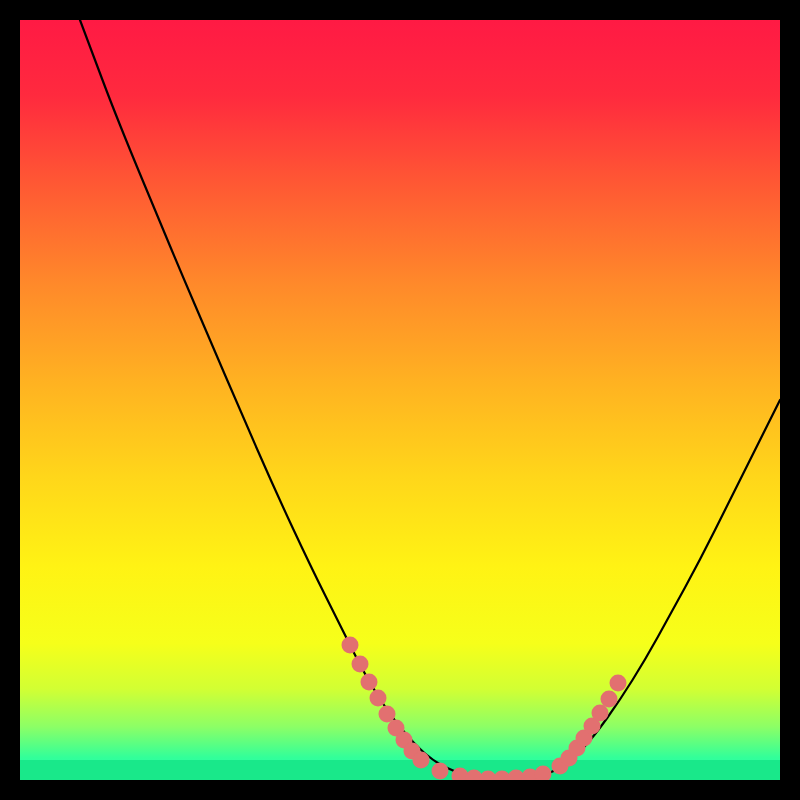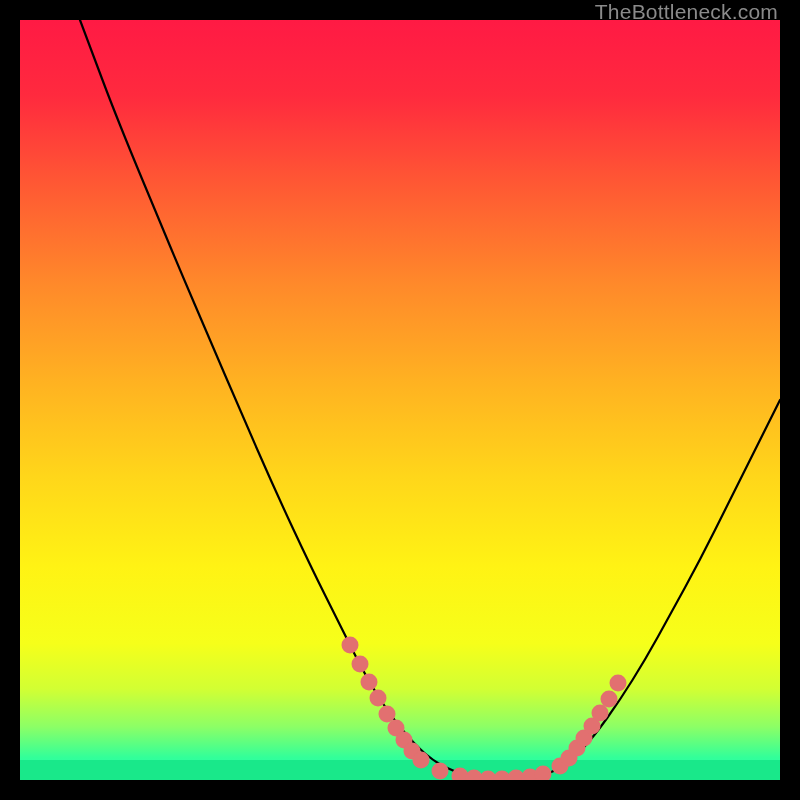--- a/index.html
+++ b/index.html
@@ -100,14 +100,13 @@
           <circle cx="557" cy="728" r="8.5" fill="#e27070"></circle>
           <circle cx="564" cy="718" r="8.5" fill="#e27070"></circle>
           <circle cx="572" cy="706" r="8.5" fill="#e27070"></circle>
           <circle cx="580" cy="693" r="8.5" fill="#e27070"></circle>
           <circle cx="589" cy="679" r="8.5" fill="#e27070"></circle>
           <circle cx="598" cy="663" r="8.5" fill="#e27070"></circle>
         </g>
     </svg>
   </div>
 
-  <div class="watermark">TheBottleneck.com</div>
 </div>
 
 </body></html>

